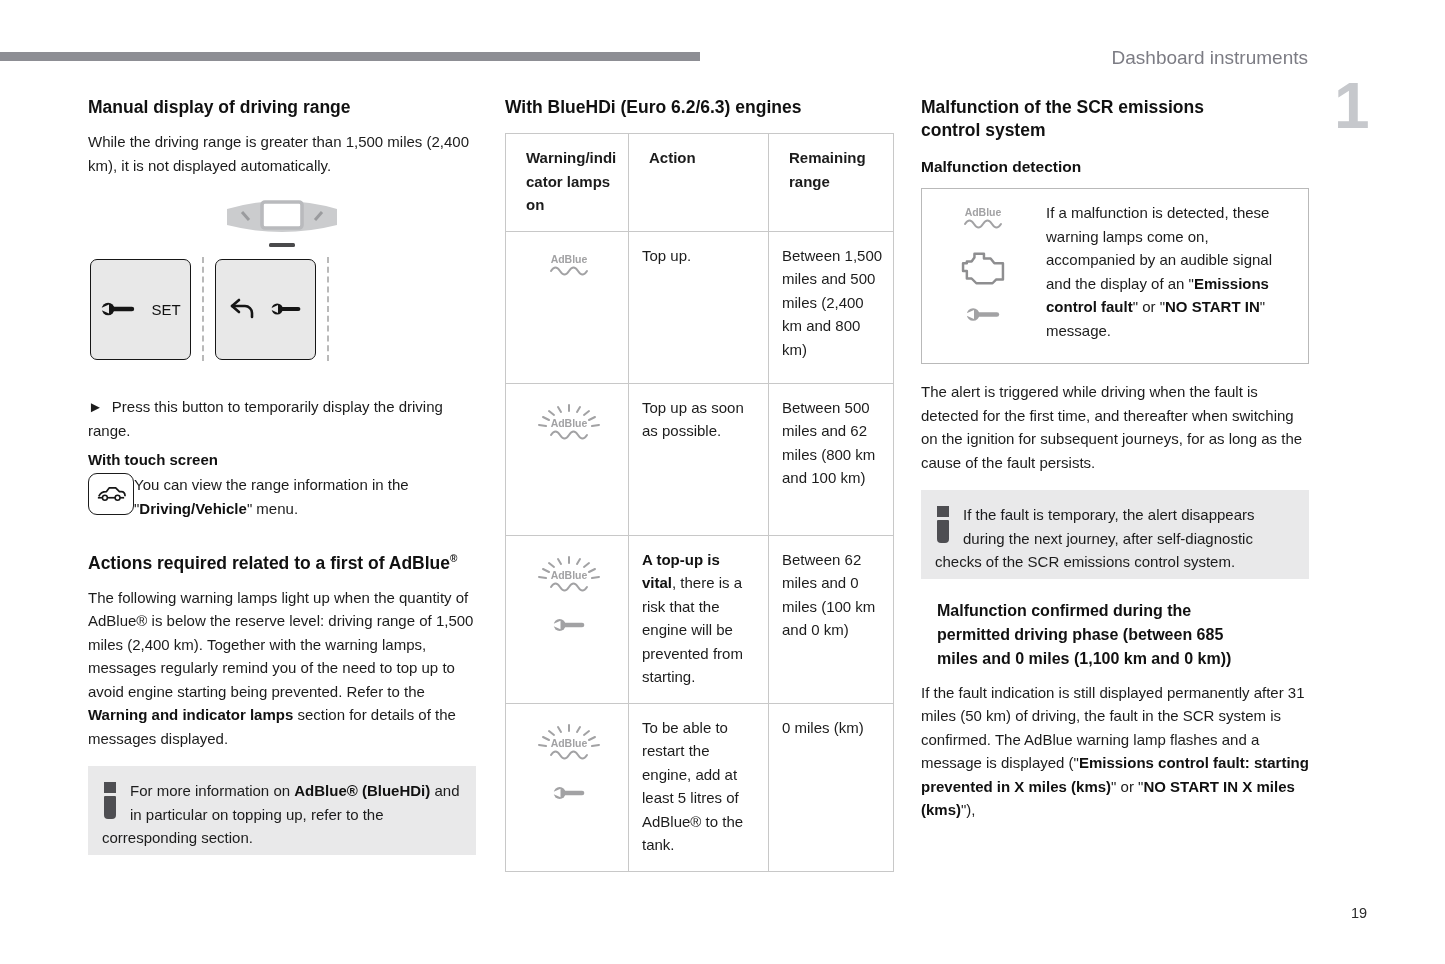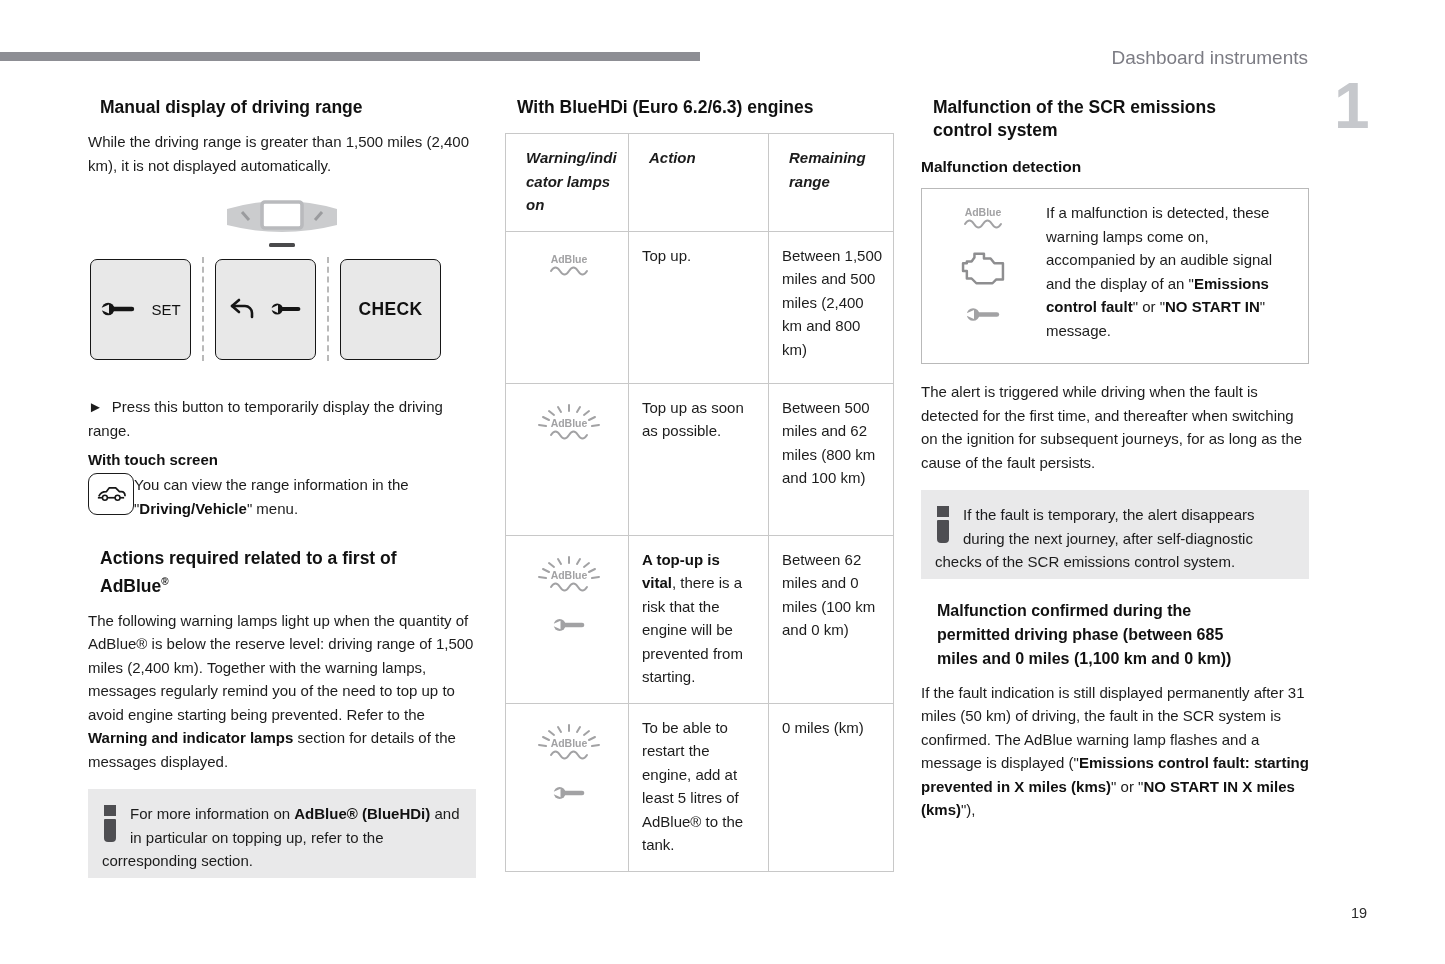--- a/index.html
+++ b/index.html
@@ -19,21 +19,21 @@
   .header-right { position: absolute; top: 47px; right: 137px; font-size: 19px; color: #7c7c84; }
   .chapter-num { position: absolute; top: 74px; left: 1334px; font-size: 64px; font-weight: bold; color: #c6c8cc; line-height: 1; }
   .page-num { position: absolute; top: 905px; left: 1351px; font-size: 14.5px; color: #2b2b2b; }
 
   
   .col { position: absolute; top: 96px; width: 388px; }
   .col1 { left: 88px; }
   .col2 { left: 505px; }
   .col3 { left: 921px; }
 
-  .h-section { font-size: 17.5px; font-weight: bold; line-height: 23px; margin: 0 12px 11px; color: #111; }
+  .h-section { font-size: 17.5px; font-weight: bold; line-height: 23px; margin: 0 0 11px; color: #111; }
   .h-sub { font-size: 15.5px; font-weight: bold; margin: 16px 0 12px; color: #111; }
   .h-bold-para { font-size: 16px; font-weight: bold; line-height: 24px; margin: 20px 16px 10px; padding-right: 34px; color: #111; }
   .narrow { padding-right: 58px; }
   .body-text { font-size: 15px; line-height: 23.5px; margin: 0; }
   sup { font-size: 10px; }
   b { color: #111; }
 
   
   .cluster { display: block; margin: 16px auto 4px; }
   .buttons-row { display: flex; align-items: center; margin: 6px 0 0 2px; }
@@ -61,21 +61,21 @@
   .i-icon { float: left; width: 13px; margin: 3px 14px 2px 1px; }
   .i-dot { display: block; width: 12px; height: 11px; background: #4e4e52; margin: 0 auto 3px; }
   .i-bar { display: block; width: 12px; height: 23px; background: #4e4e52; border-radius: 1px 1px 4px 4px; margin: 0 auto; }
 
   
   .lamp-table { border-collapse: collapse; width: 388px; margin-top: 14px; table-layout: fixed; }
   .lamp-table th, .lamp-table td {
     border: 1px solid #c8c8c8; vertical-align: top;
     font-size: 15px; line-height: 23.5px; text-align: left; overflow-wrap: break-word;
   }
-  .lamp-table th { font-weight: bold; padding: 12px 8px 14px 20px; font-style: italic; }
+  .lamp-table th { font-weight: bold; padding: 12px 8px 14px 20px; }
   .lamp-table td { padding: 12px 10px 14px 13px; }
   .col-lamps { width: 123px; }
   .col-action { width: 140px; }
   .col-range { width: 125px; }
   tr.head-row { height: 80px; }
   tr.body-row { height: 152px; }
   td.lamps-cell { text-align: center; padding-top: 20px; }
   .stack { display: flex; flex-direction: column; align-items: center; gap: 24px; }
 
   
@@ -127,23 +127,20 @@
           <path d="M10 2 L3 8 l7 6" fill="none" stroke="#161616" stroke-width="2.6" stroke-linejoin="round" stroke-linecap="round"></path>
           <path d="M3 8 h13 a7 7 0 0 1 7 7 v4" fill="none" stroke="#161616" stroke-width="2.6" stroke-linecap="round"></path>
         </svg>
         <svg width="32" height="14" viewBox="0 0 40 16">
           <circle cx="9" cy="8" r="7" fill="#161616"></circle>
           <rect x="12" y="5.4" width="26" height="5.2" rx="2.6" fill="#161616"></rect>
           <path d="M-1 8 L10 3 L10 13 Z" fill="#e8e8e8"></path>
         </svg>
       </div>
       <div class="btn-sep"></div>
-      <div class="panel-btn">
-        <span class="btn-label-lg">CHECK</span>
-      </div>
     </div>
 
     <p class="body-text press-note">
       <span class="bullet">►</span><span>Press this button to temporarily display the driving range.</span>
     </p>
 
     <p class="touch-heading">With touch screen</p>
 
     <div class="touch-row">
       <span class="touch-icon-box">

